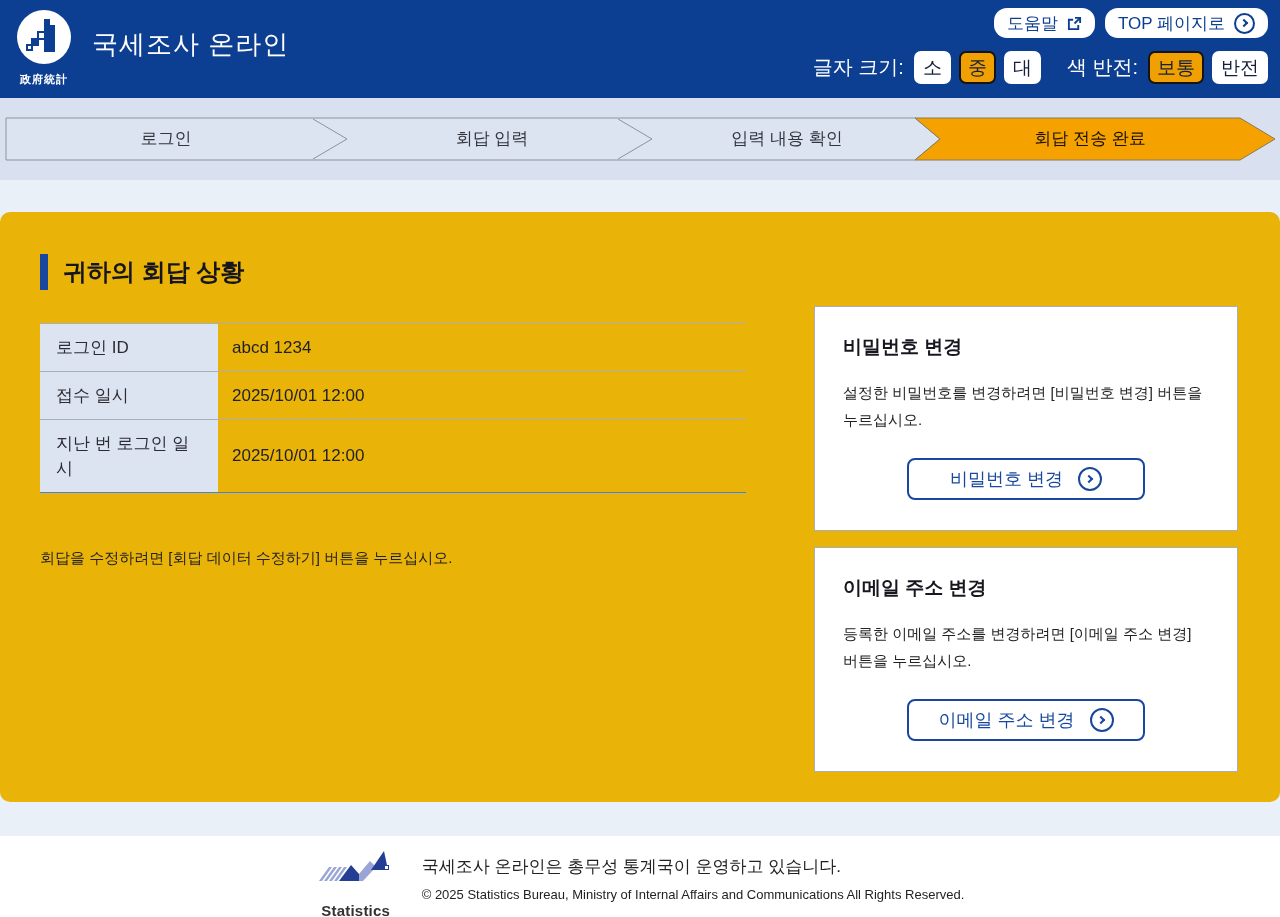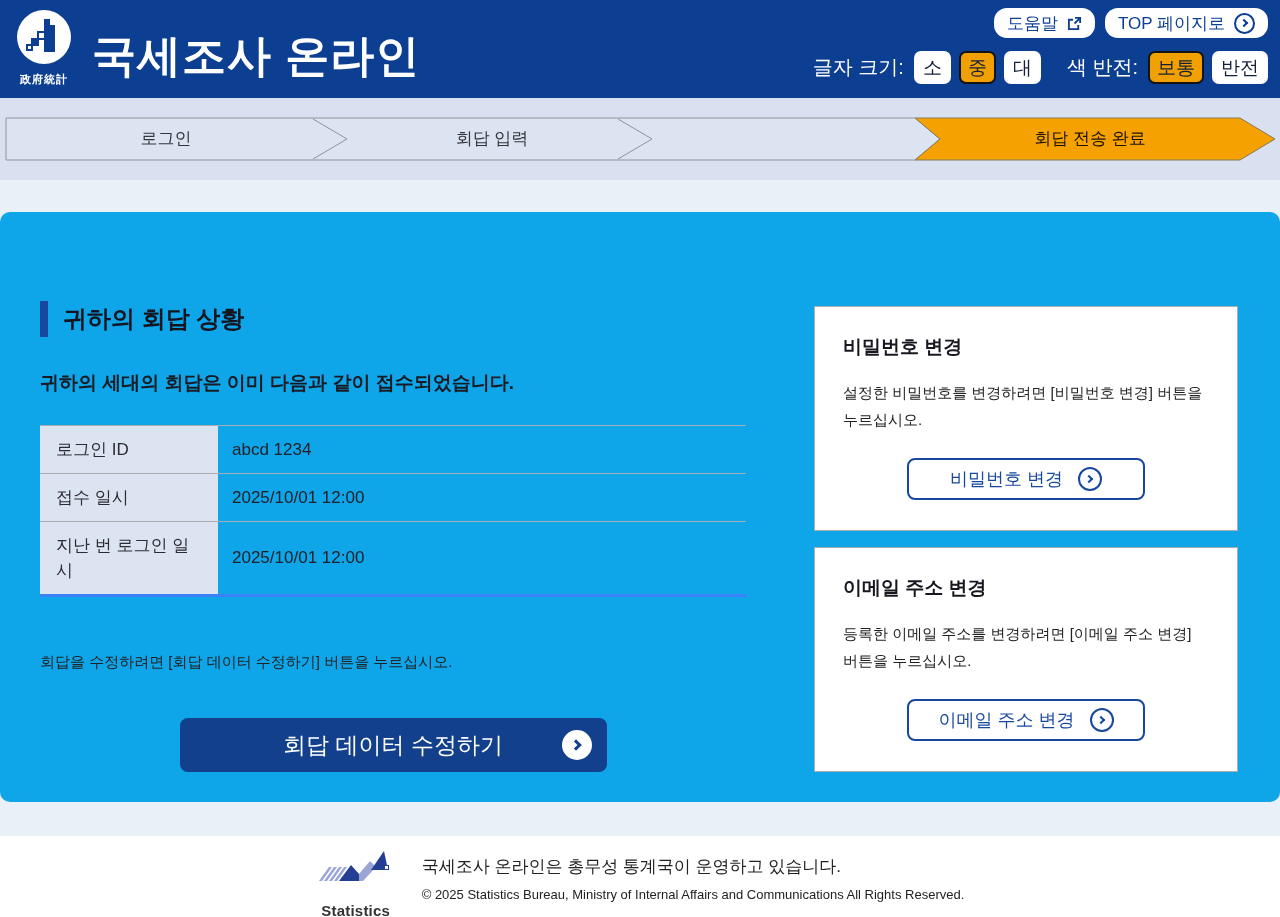--- a/index.html
+++ b/index.html
@@ -8,21 +8,21 @@
 
   
   .app-header {
     height: 98px; background: #0c3f92;
     display: flex; justify-content: space-between;
     padding: 0 12px 0 14px;
   }
   .brand { display: flex; align-items: flex-start; gap: 18px; padding-top: 9px; }
   .gov-logo { width: 60px; text-align: center; }
   .gov-logo-caption { display: block; color: #ffffff; font-size: 11px; font-weight: bold; letter-spacing: 1px; margin-top: 3px; }
-  .page-title { color: #ffffff; font-size: 44px; font-weight: bold; letter-spacing: 1px; margin-top: 18px; }
+  .page-title { color: #ffffff; font-size: 26px; font-weight: normal; letter-spacing: 1px; margin-top: 18px; }
 
   .header-controls { padding-top: 8px; display: flex; flex-direction: column; align-items: flex-end; }
   .hc-row1 { display: flex; gap: 10px; }
   .btn-white {
     background: #ffffff; color: #0c3f92; border: none; border-radius: 13px;
     height: 30px; padding: 0 13px; font-size: 17px; cursor: pointer;
     display: inline-flex; align-items: center; gap: 9px; font-family: inherit;
   }
   .hc-row2 { margin-top: 13px; display: flex; align-items: center; gap: 8px; color: #ffffff; font-size: 20px; }
   .hc-row2 .grp-label { margin-right: 2px; }
@@ -49,36 +49,36 @@
     text-align: center; font-size: 17px; color: #32353b;
   }
   .step-label.l1 { left: 6px;   width: 320px; }
   .step-label.l2 { left: 347px; width: 290px; }
   .step-label.l3 { left: 652px; width: 270px; }
   .step-label.l4 { left: 940px; width: 300px; color: #191100; }
 
   
   .main-wrap { background: #eaf0f8; padding: 32px 0 34px; }
   .card {
-    background: #0ea5e9; border-radius: 10px; min-height: 588px; width: 1280px;
-    padding: 42px 42px 30px 40px; display: flex; align-items: flex-end;
+    background: #eab308; border-radius: 10px; min-height: 588px; width: 1280px;
+    padding: 42px 42px 30px 40px; display: flex; align-items: flex-start;
   }
   .left-col { width: 706px; flex: none; }
   .right-col { width: 448px; flex: none; margin-left: auto; margin-top: 52px; }
 
   .section-title {
     border-left: 8px solid #17479e; padding-left: 15px;
     font-size: 24px; line-height: 36px; color: #15151f; font-weight: bold;
     margin-bottom: 33px;
   }
   .lead-text { font-size: 19px; font-weight: bold; color: #1a1a22; margin-bottom: 29px; }
 
   .status-table { width: 706px; border-collapse: collapse; }
   .status-table tr { border-top: 1px solid #a9adb4; }
-  .status-table tr:last-child { border-bottom: 3px solid #3b82f6; }
+  .status-table tr:last-child { border-bottom: 1px solid #3b82f6; }
   .status-table th {
     width: 178px; background: #dde4f1; font-weight: normal; text-align: left;
     font-size: 17px; color: #2b2b33; padding: 11px 16px; line-height: 25px; vertical-align: middle;
   }
   .status-table td { font-size: 17px; color: #1f1f26; padding: 11px 14px; vertical-align: middle; }
 
   .edit-note { font-size: 15px; color: #222222; margin-top: 56px; }
 
   .primary-button {
     margin: 46px auto 0; width: 427px; height: 54px; background: #12408c;
@@ -167,55 +167,49 @@
 
 <nav class="steps-band">
   <svg width="1280" height="44" viewBox="0 0 1280 44">
     <path d="M6,1 H915 L940,22 L915,43 H6 Z" fill="#dce4f2" stroke="#8d939e" stroke-width="1"></path>
     <path d="M313,2 L347,22 L313,42" fill="none" stroke="#8d939e" stroke-width="1"></path>
     <path d="M618,2 L652,22 L618,42" fill="none" stroke="#8d939e" stroke-width="1"></path>
     <path d="M915,1 H1240 L1275,22 L1240,43 H915 L940,22 Z" fill="#f5a200" stroke="#857a55" stroke-width="1"></path>
   </svg>
   <span class="step-label l1">로그인</span>
   <span class="step-label l2">회답 입력</span>
+  <span class="step-label l3">입력 내용 확인</span>
   <span class="step-label l4">회답 전송 완료</span>
 </nav>
 
 <main class="main-wrap">
   <section class="card">
 
     <div class="left-col">
       <h2 class="section-title">귀하의 회답 상황</h2>
-      <p class="lead-text">귀하의 세대의 회답은 이미 다음과 같이 접수되었습니다.</p>
 
       <table class="status-table">
         <tbody>
           <tr>
             <th>로그인 ID</th>
             <td>abcd 1234</td>
           </tr>
           <tr>
             <th>접수 일시</th>
             <td>2025/10/01 12:00</td>
           </tr>
           <tr>
             <th>지난 번 로그인 일시</th>
             <td>2025/10/01 12:00</td>
           </tr>
         </tbody>
       </table>
 
       <p class="edit-note">회답을 수정하려면 [회답 데이터 수정하기] 버튼을 누르십시오.</p>
 
-      <button class="primary-button">
-        <span>회답 데이터 수정하기</span>
-        <span class="circle-icon">
-            <span class="chev"></span>
-          </span>
-      </button>
     </div>
 
     <div class="right-col">
       <div class="side-box">
         <h3 class="side-box-title">비밀번호 변경</h3>
         <p class="side-box-body">설정한 비밀번호를 변경하려면 [비밀번호 변경] 버튼을 누르십시오.</p>
         <button class="outline-button">
           <span>비밀번호 변경</span>
           <span class="ring-icon">
               <span class="chev"></span>

